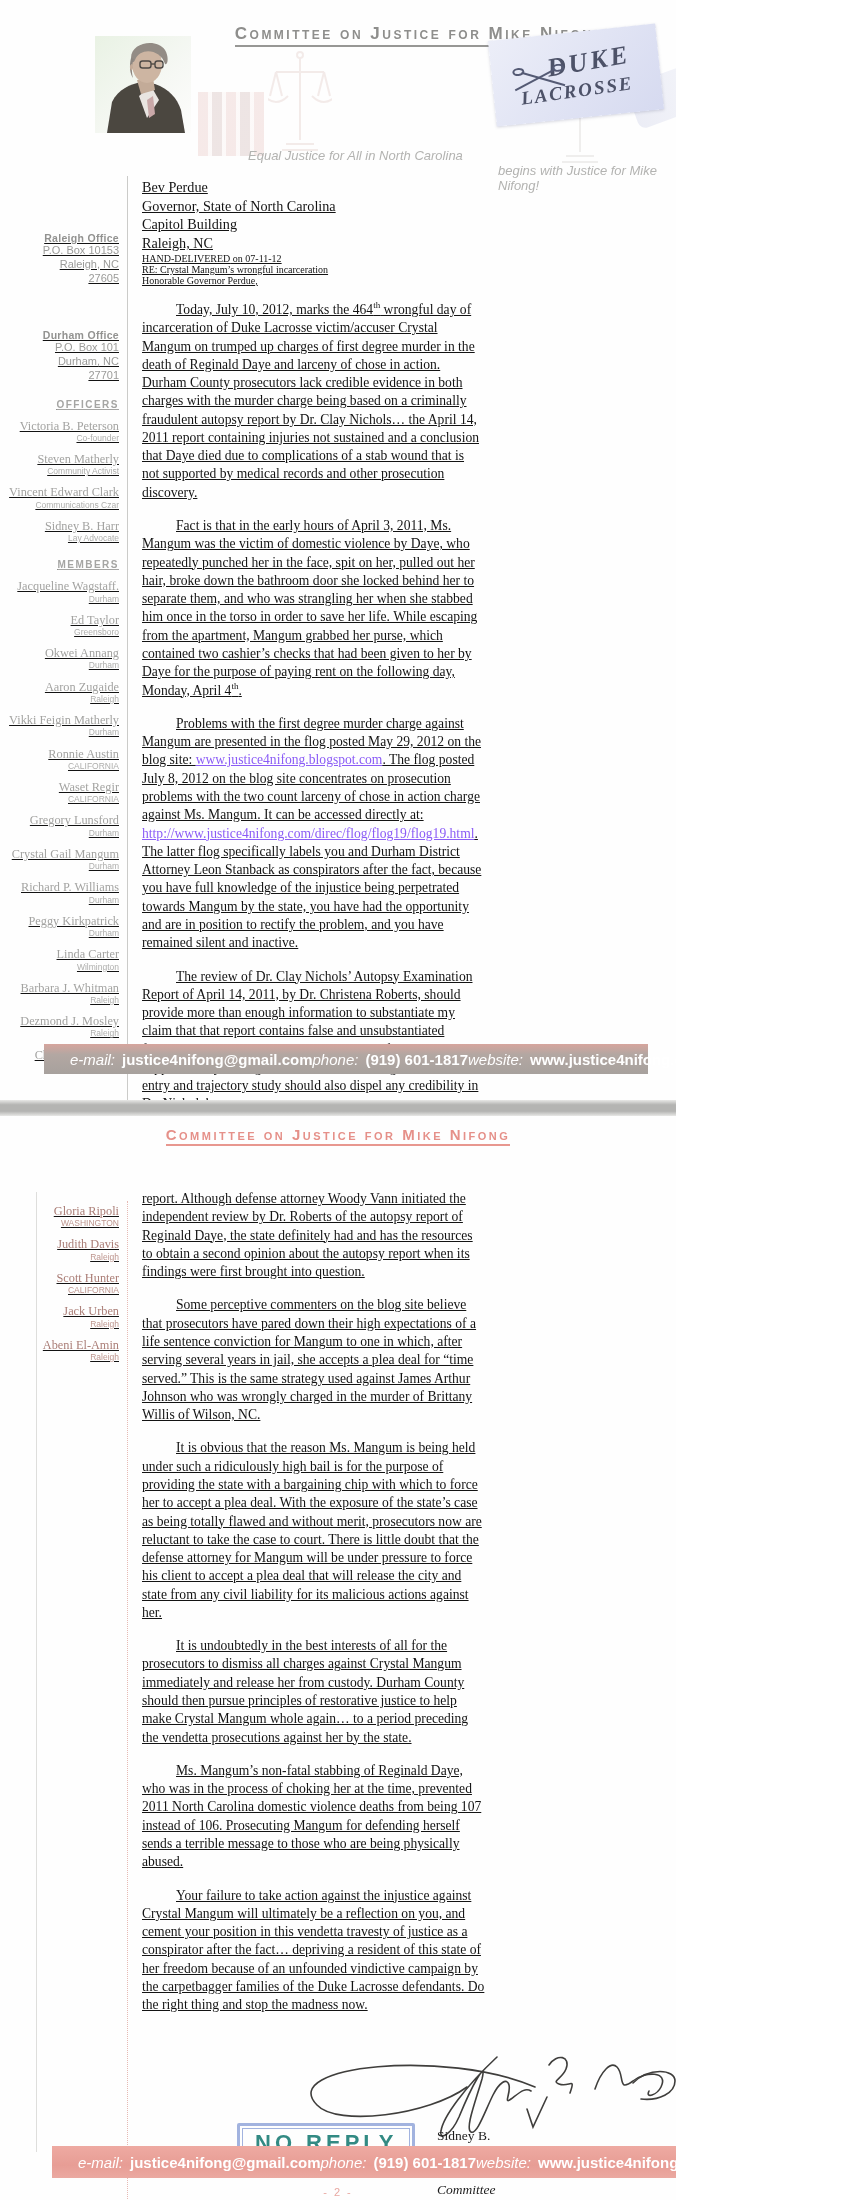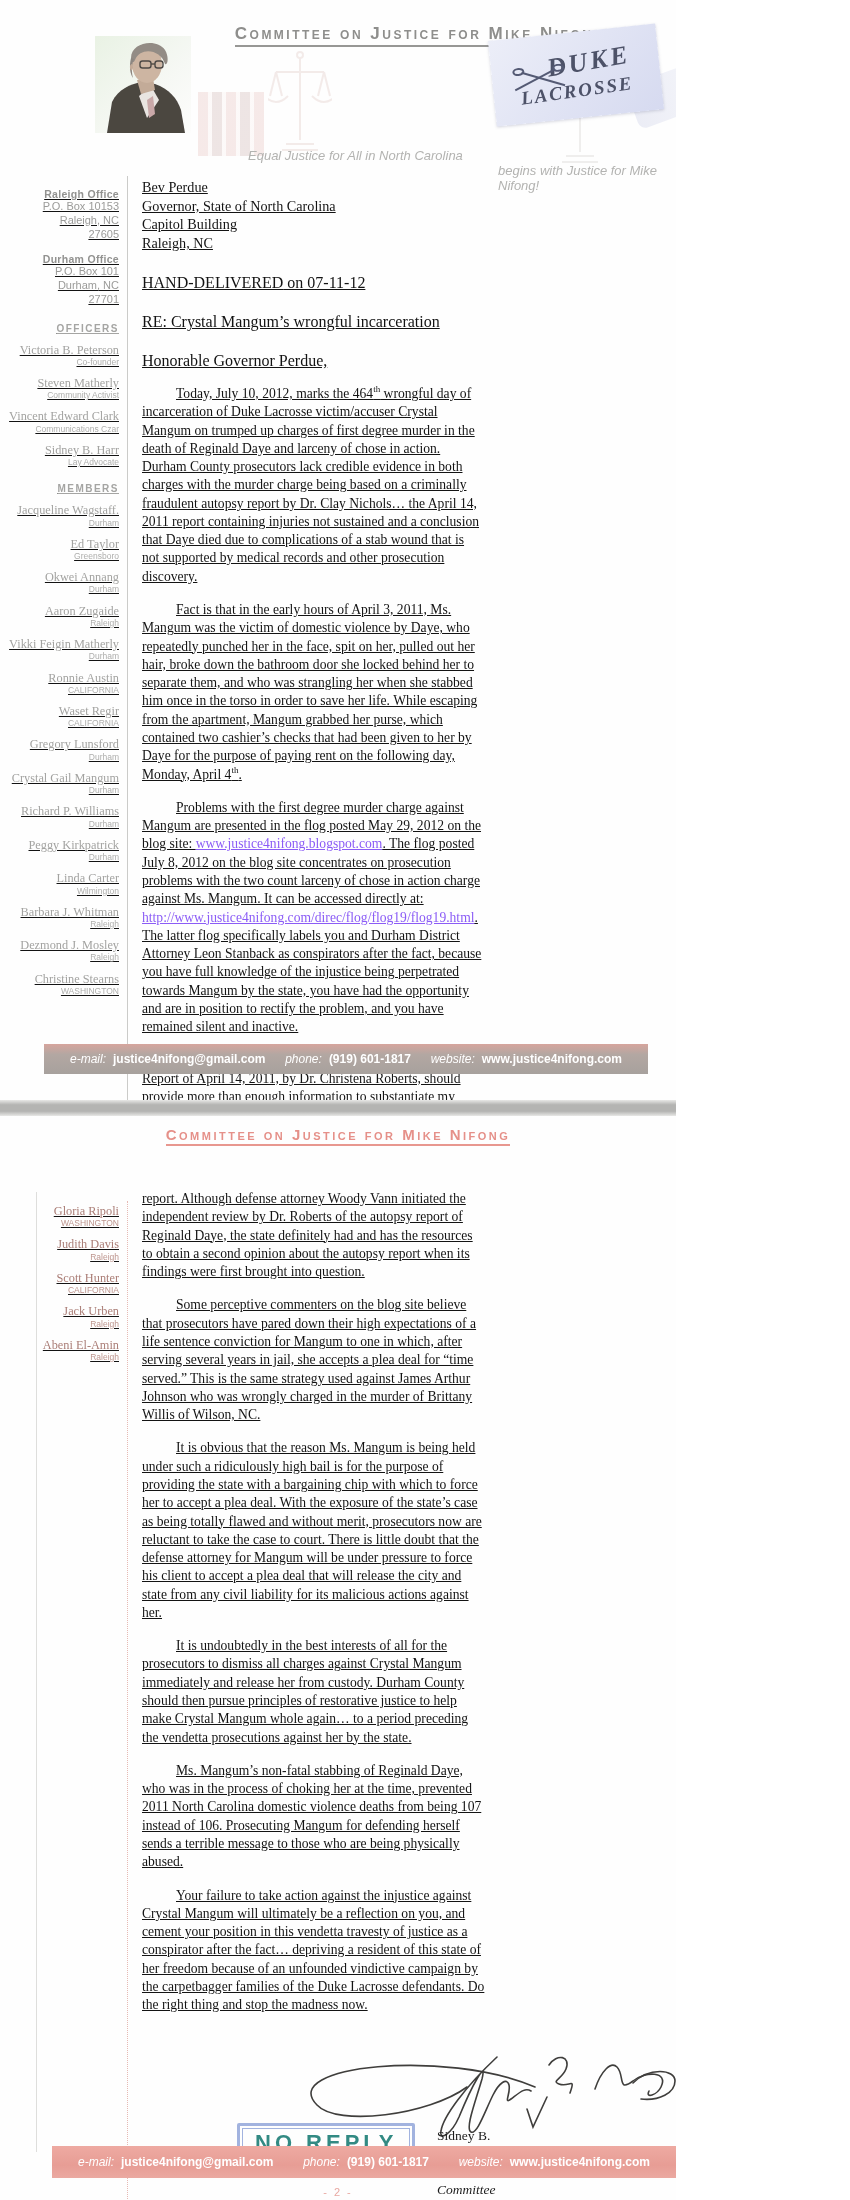--- a/index.html
+++ b/index.html
@@ -30,38 +30,38 @@
   .wm{position:absolute;pointer-events:none;}
   .tag-left{position:absolute;left:248px;top:148px;font-family:"Liberation Sans",sans-serif;
     font-style:italic;font-size:13px;color:#b3b3b1;}
   .tag-right{position:absolute;left:498px;top:163px;font-family:"Liberation Sans",sans-serif;
     font-style:italic;font-size:13px;color:#b3b3b1;}
 
   
   .p1-body{display:flex;align-items:stretch;}
   .sidebar1{flex:0 0 119px;width:119px;text-align:right;padding:12px 8px 0 0;border-right:1px solid #cbcbc9;}
   .office{margin-bottom:12px;font-family:"Liberation Sans",sans-serif;color:#9b9b99;}
-  .office-label{font-size:10.5px;font-weight:bold;color:#929290;letter-spacing:.3px;}
+  .office-label{font-size:10.5px;font-weight:bold;color:#929290;letter-spacing:.3px;margin-top:44px;}
   .office-lines{font-size:11px;line-height:1.25;}
   .sb-heading{font-family:"Liberation Sans",sans-serif;font-size:10px;font-weight:bold;letter-spacing:1.5px;
     color:#a5a5a3;text-decoration:underline;margin:16px 0 10px;}
   .sb-entry{margin-bottom:10px;}
   .sb-name{display:block;font-family:"Liberation Serif",serif;font-size:12.3px;line-height:1.08;color:#a3a3a1;}
   .sb-role{display:block;font-family:"Liberation Sans",sans-serif;font-size:8.5px;line-height:1.2;color:#aeaeac;}
   .letter{flex:1;padding:0 192px 0 14px;}
   .addr{font-size:14.2px;line-height:1.32;margin-top:2px;}
-  .hd-line,.re-line,.salutation{font-size:16px;margin-top:21px;}
+  .hd-line,.re-line,.salutation{font-size:10px;}
   .hd-label{text-decoration:underline;}
   .para{margin:15px 0 0 0;text-indent:34px;font-size:13.6px;line-height:1.345;}
   .para sup{font-size:9px;line-height:0;}
   .lnk{color:#8b5cf6;text-decoration:underline;cursor:pointer;}
 
   
   .contactbar{position:absolute;height:30px;display:flex;align-items:center;justify-content:space-between;
-    padding:0 26px;color:#ffffff;font-family:"Liberation Sans",sans-serif;font-size:12px;font-weight:bold;}
+    padding:0 26px;color:#ffffff;font-family:"Liberation Sans",sans-serif;font-size:15px;font-weight:bold;}
   .contactbar .grp{white-space:nowrap;}
   .cb-label{font-style:italic;font-weight:normal;margin-right:7px;}
   .bar-gray{left:44px;right:28px;bottom:26px;
     background:linear-gradient(180deg,#d6a59d 0%,#b3a7a2 35%,#a7a19d 100%);}
   .bar-pink{left:52px;right:0;bottom:22px;height:32px;
     background:linear-gradient(180deg,#eeaaa2 0%,#e79d95 60%,#eba9a1 100%);}
 
   
   .p2-header{padding-top:10px;text-align:center;}
   .p2-title{display:inline-block;font-family:"Liberation Sans",sans-serif;font-variant:small-caps;

